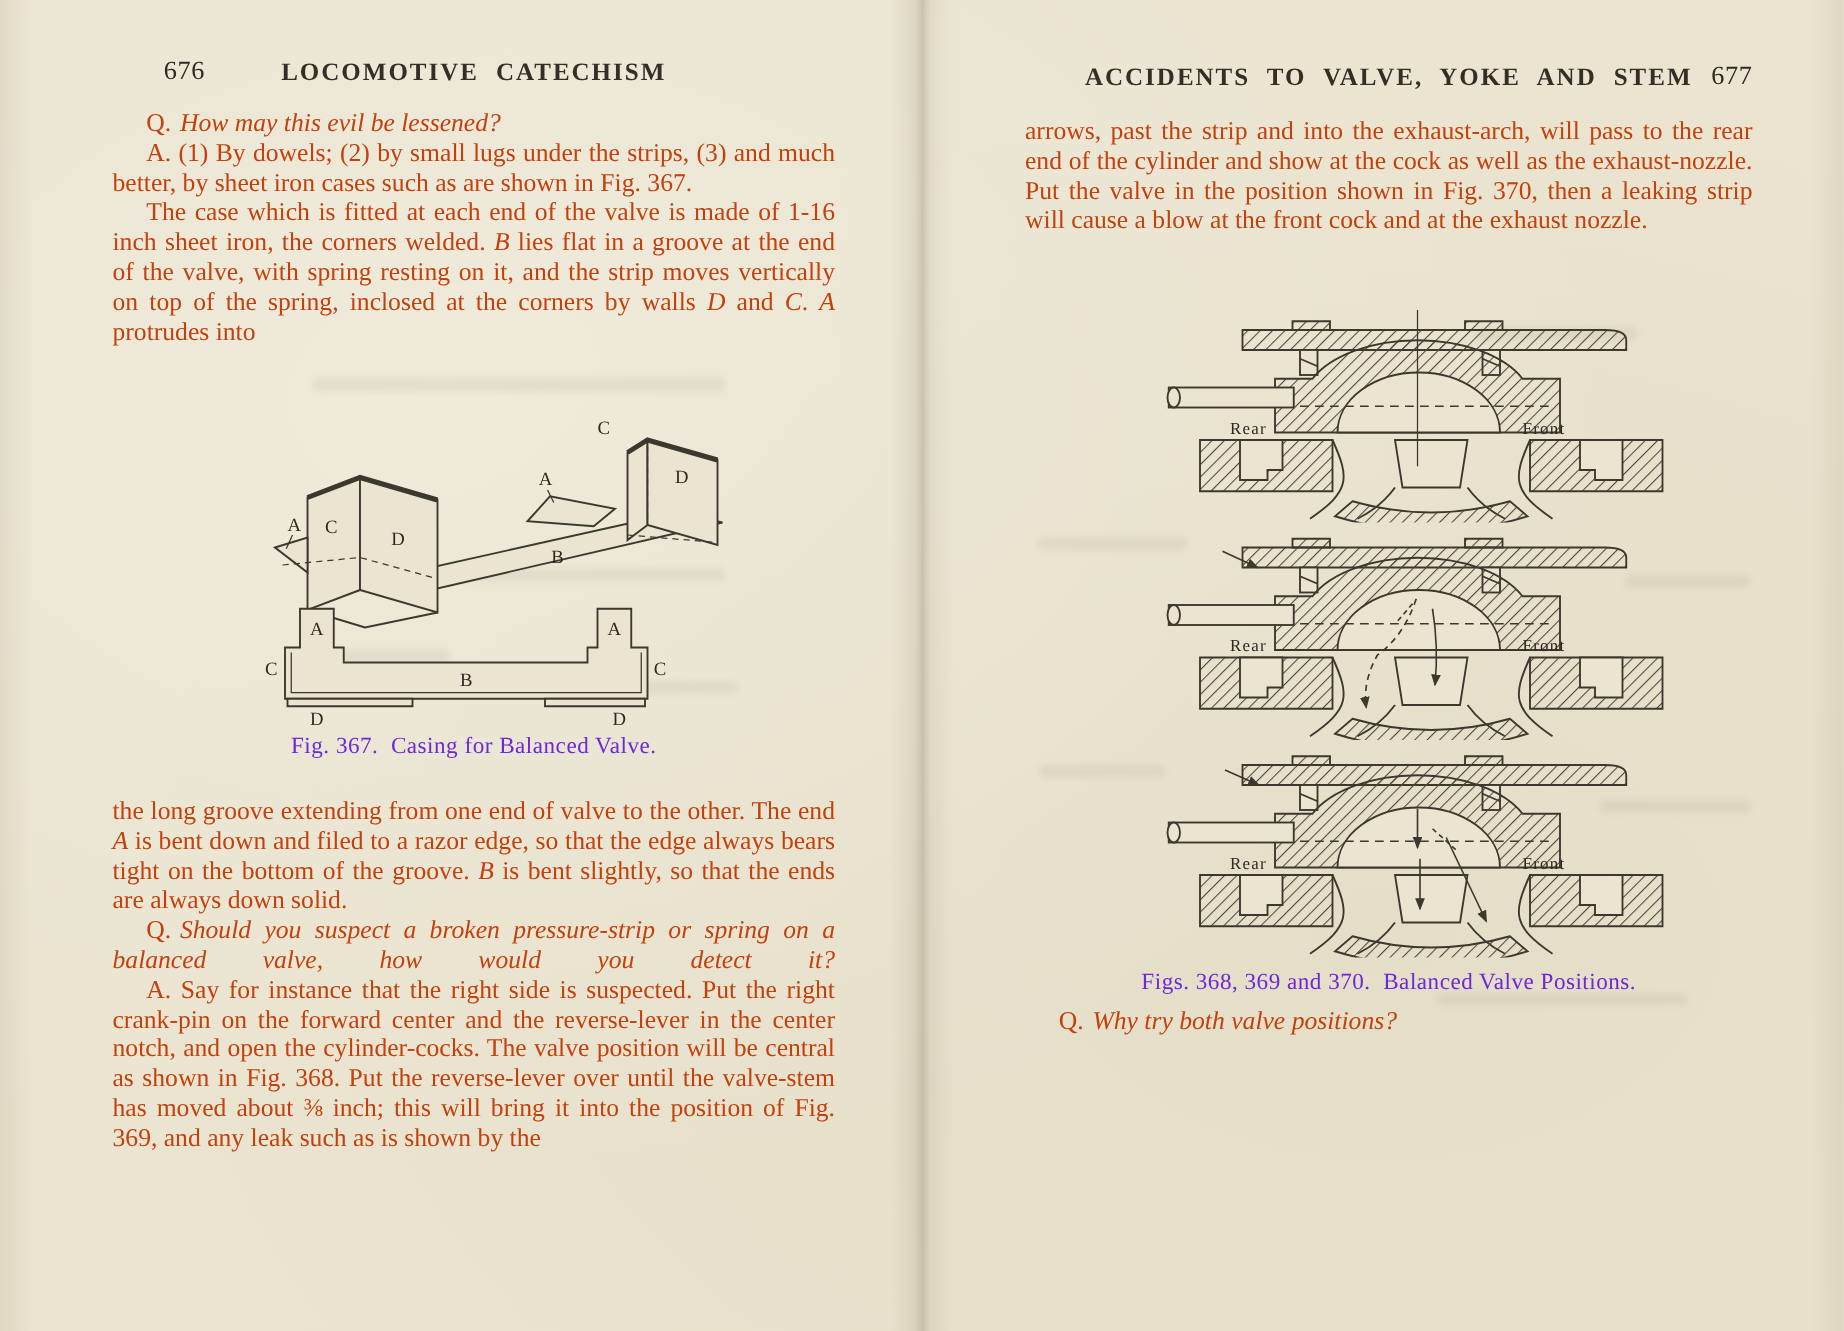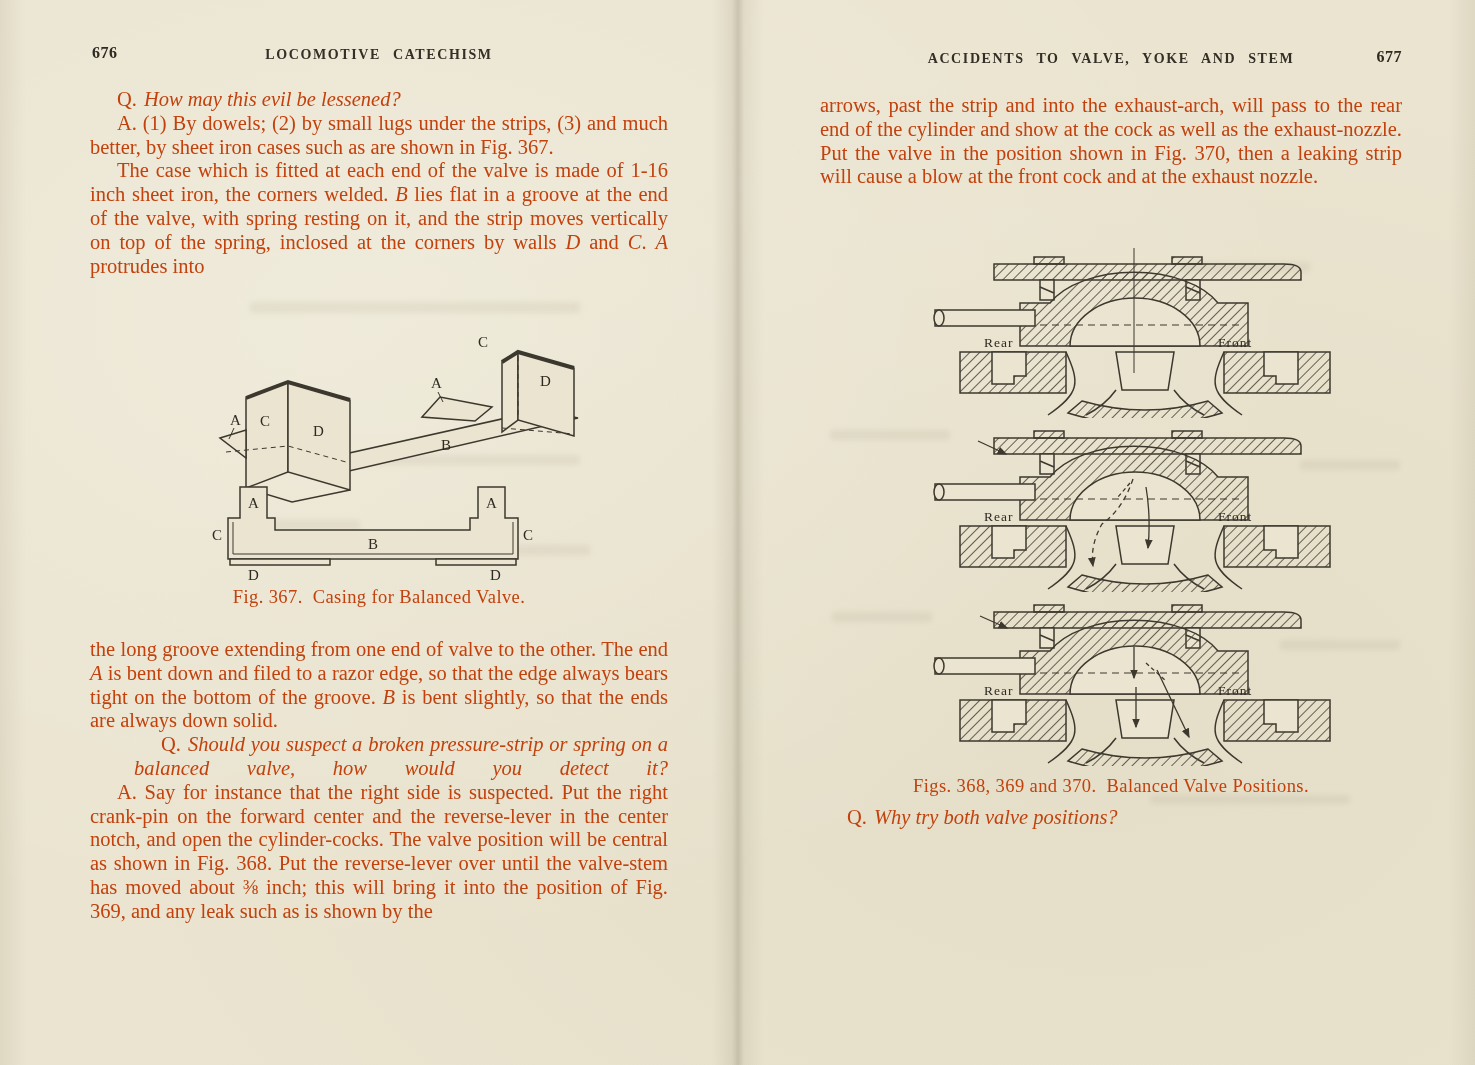--- a/index.html
+++ b/index.html
@@ -20,33 +20,33 @@
   }
   .edgeL{position:absolute;left:0;top:0;width:26px;height:1065px;
     background:linear-gradient(90deg,rgba(120,108,75,.10),transparent);}
   .edgeR{position:absolute;right:0;top:0;width:26px;height:1065px;
     background:linear-gradient(270deg,rgba(120,108,75,.10),transparent);}
   .ghost{position:absolute;background:rgba(105,95,62,.08);filter:blur(2.5px);border-radius:4px;}
   .page{position:absolute;top:40px;height:1010px;}
   .pl{left:90px;width:578px;}
   .pr{left:820px;width:582px;}
   .phead{position:absolute;top:4px;left:0;right:0;height:30px;}
-  .pnum{font-size:16px;font-weight:700;letter-spacing:.5px;}
+  .pnum{font-size:21px;font-weight:400;letter-spacing:.5px;margin-left:39px;}
   .pnumL{position:absolute;left:2px;top:0;}
   .pnumR{position:absolute;right:0;top:0;}
   .rhead{position:absolute;left:0;right:0;text-align:center;top:3px;
-    font-size:14px;font-weight:700;letter-spacing:1.6px;word-spacing:7px;color:#332f26;}
+    font-size:20px;font-weight:700;letter-spacing:1.6px;word-spacing:7px;color:#332f26;}
   .tb{position:absolute;left:0;width:578px;}
   .jp{margin:0;font-size:20.5px;line-height:23.8px;text-align:justify;color:#c2410c;}
   .ind{text-indent:27px;}
   .it{font-style:italic;}
   .pre{margin-right:7px;}
-  .qlast{text-align-last:justify;margin-left:44px;}
+  .qlast{text-align-last:justify;}
   .caption{position:absolute;left:0;right:0;text-align:center;font-size:18.5px;
-    letter-spacing:.4px;white-space:pre;color:#c2410c;}
+    letter-spacing:.4px;white-space:pre;color:#6d28d9;}
   svg{display:block;}
   svg text{font-family:"Liberation Serif","DejaVu Serif",serif;fill:#2e2a22;}
   .figlabel{font-size:15px;}
   .vlabel{font-size:13.5px;letter-spacing:1px;}
 </style>
 </head>
 <body>
 
 <svg width="0" height="0" style="position:absolute" aria-hidden="true">
   <defs>

